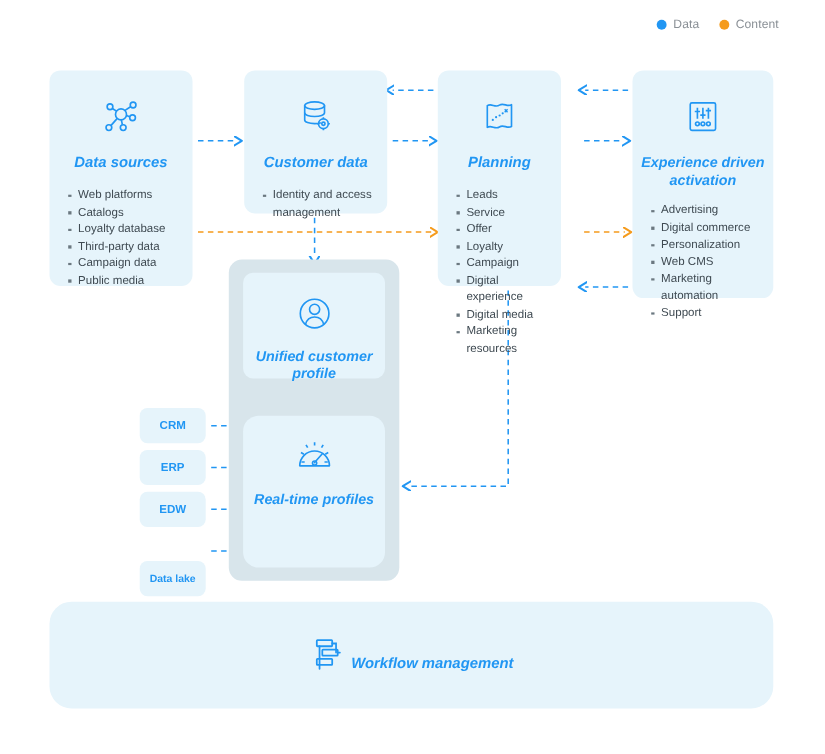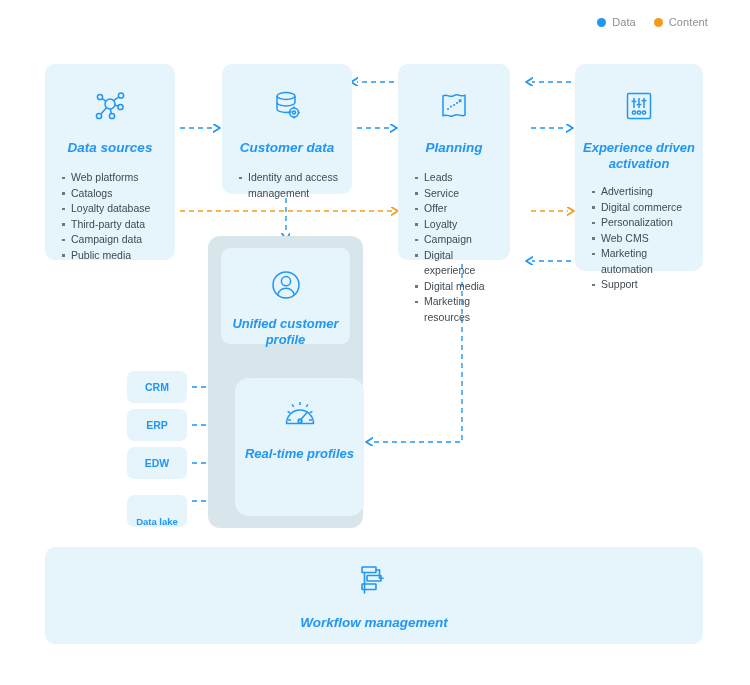--- a/index.html
+++ b/index.html
@@ -44,40 +44,40 @@
   #card-activation{left:575px;top:64px;width:128px;height:207px;}
   #card-activation .bullets{margin-top:12px;}
   #card-activation .card-title{font-size:13px;}
 
   
   #profile-container{
     position:absolute;left:208px;top:236px;width:155px;height:292px;
     background:#d8e5eb;border-radius:12px;
   }
   #card-unified{left:221px;top:248px;width:129px;height:96px;background:#e6f4fb;border-radius:9px;}
-  #card-realtime{left:235px;top:378px;width:129px;height:138px;background:#e6f4fb;border-radius:14px;}
+  #card-realtime{left:221px;top:378px;width:129px;height:138px;background:#e6f4fb;border-radius:14px;}
   #card-unified .card-icon,#card-realtime .card-icon{margin-top:18px;height:38px;}
   #card-unified .card-title,#card-realtime .card-title{margin-top:12px;font-size:13px;line-height:16px;}
 
   
   .pill{
     position:absolute;left:127px;width:60px;height:32px;background:#e6f4fb;
     border-radius:7px;display:flex;align-items:center;justify-content:center;
     color:#2196f3;font-weight:bold;font-size:10.5px;
   }
   #pill-crm{top:371px;}
   #pill-erp{top:409px;}
   #pill-edw{top:447px;}
-  #pill-datalake{top:495px;font-size:9.5px;align-items:flex-end;}
+  #pill-datalake{top:510px;font-size:9.5px;}
 
   
   #card-workflow{
     position:absolute;left:45px;top:547px;width:658px;height:97px;
-    background:#e6f4fb;border-radius:10px;
-    display:flex;flex-direction:column;align-items:center;justify-content:center;
+    background:#e6f4fb;border-radius:20px;
+    display:flex;flex-direction:row;align-items:center;justify-content:center;
   }
   #card-workflow .wf-icon{height:40px;display:flex;align-items:center;}
   #card-workflow .card-title{margin-top:14px;font-size:13.5px;}
 
   
   .arrow-layer{position:absolute;left:0;top:0;width:750px;height:685px;pointer-events:none;}
 </style>
 </head>
 <body>
 

